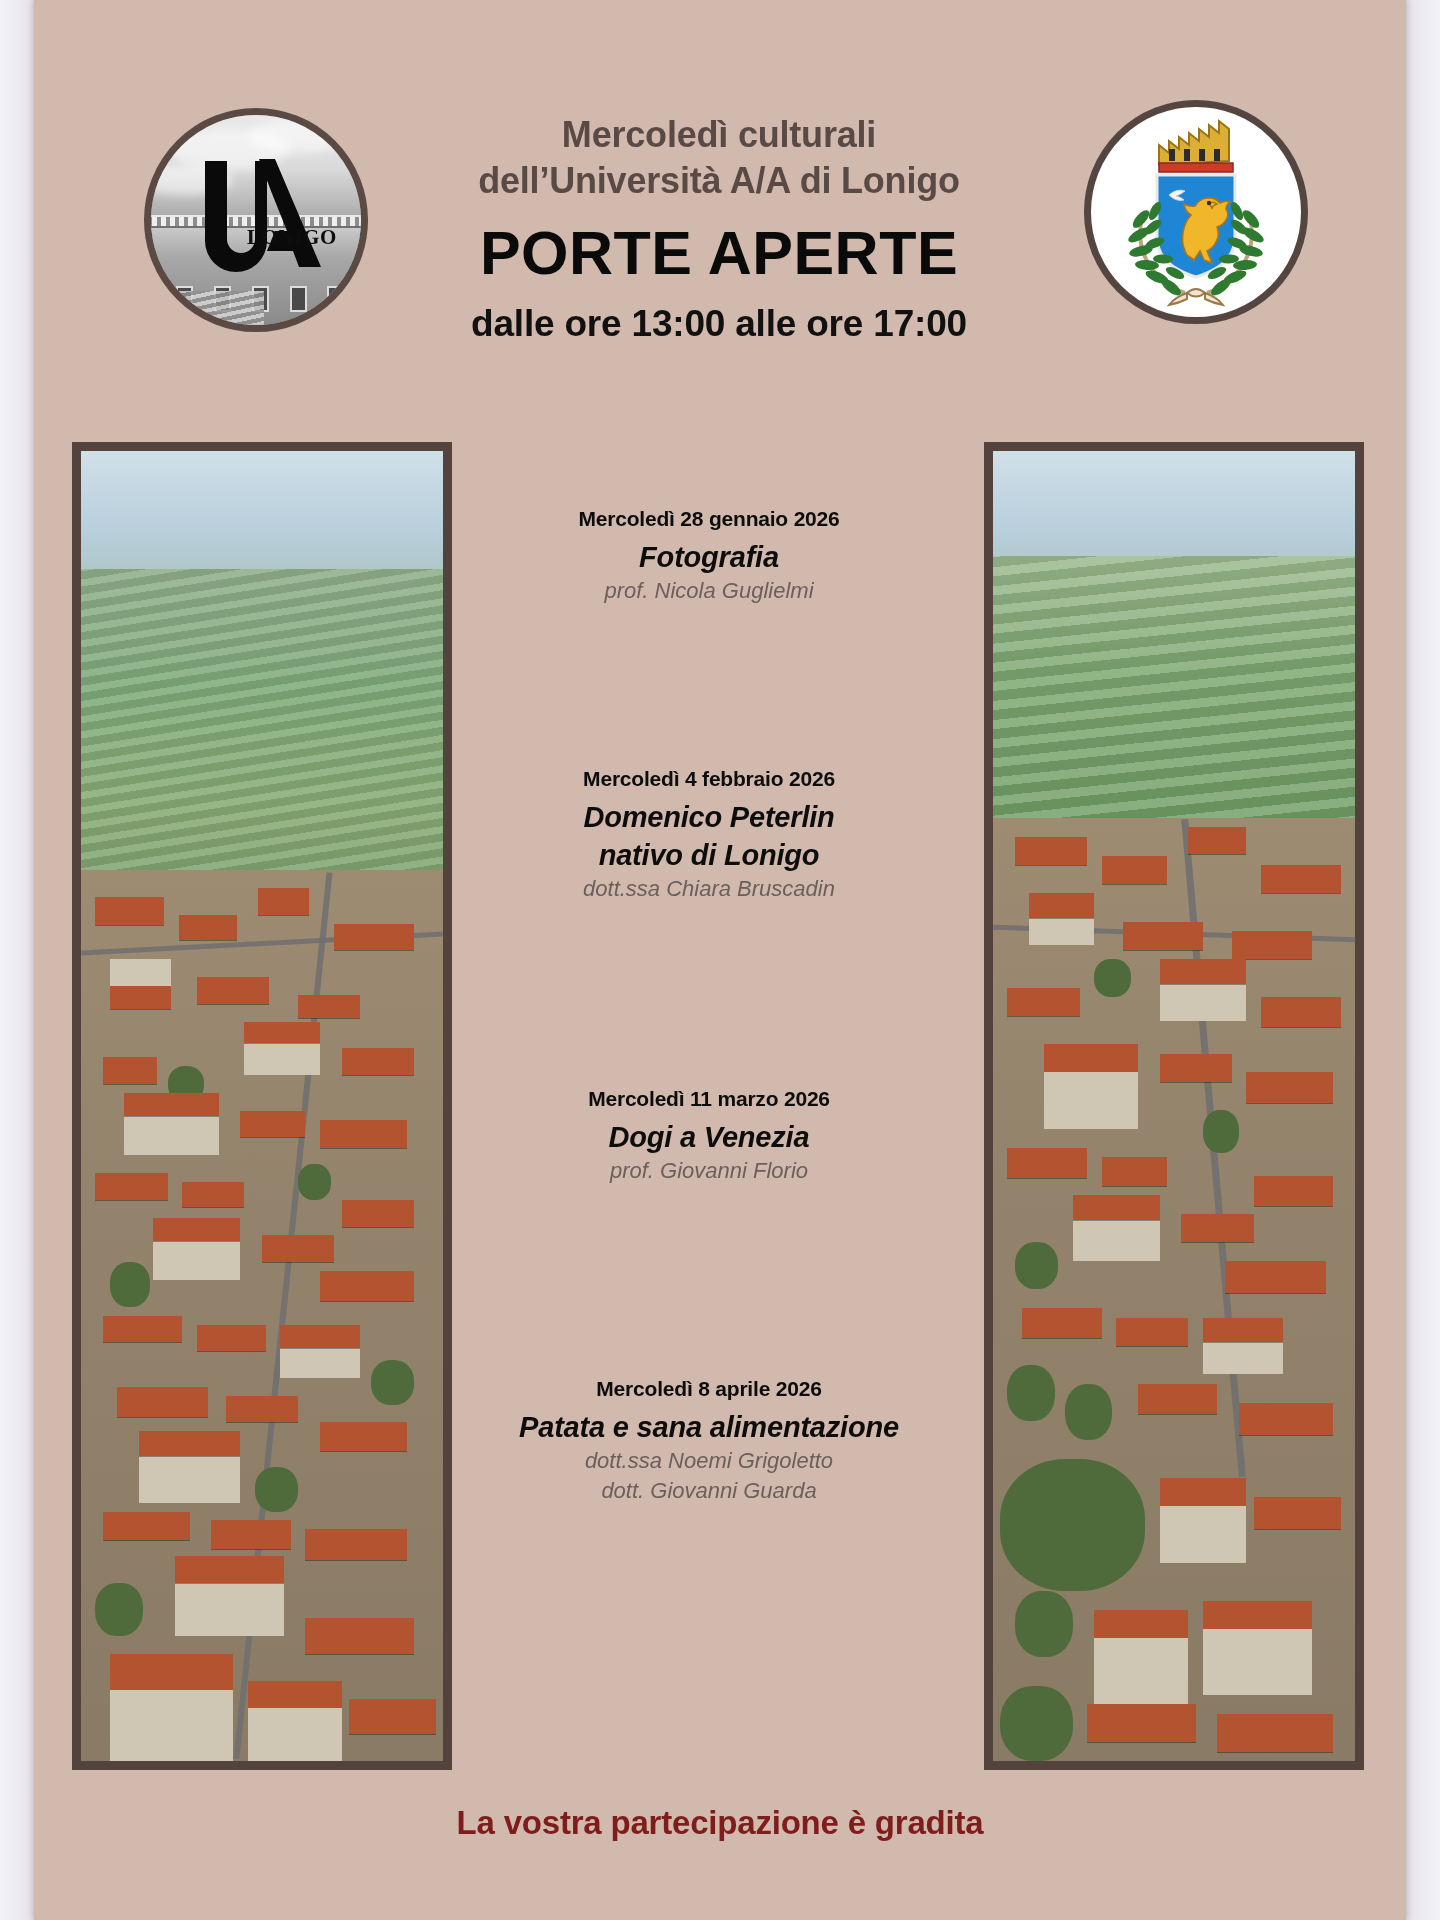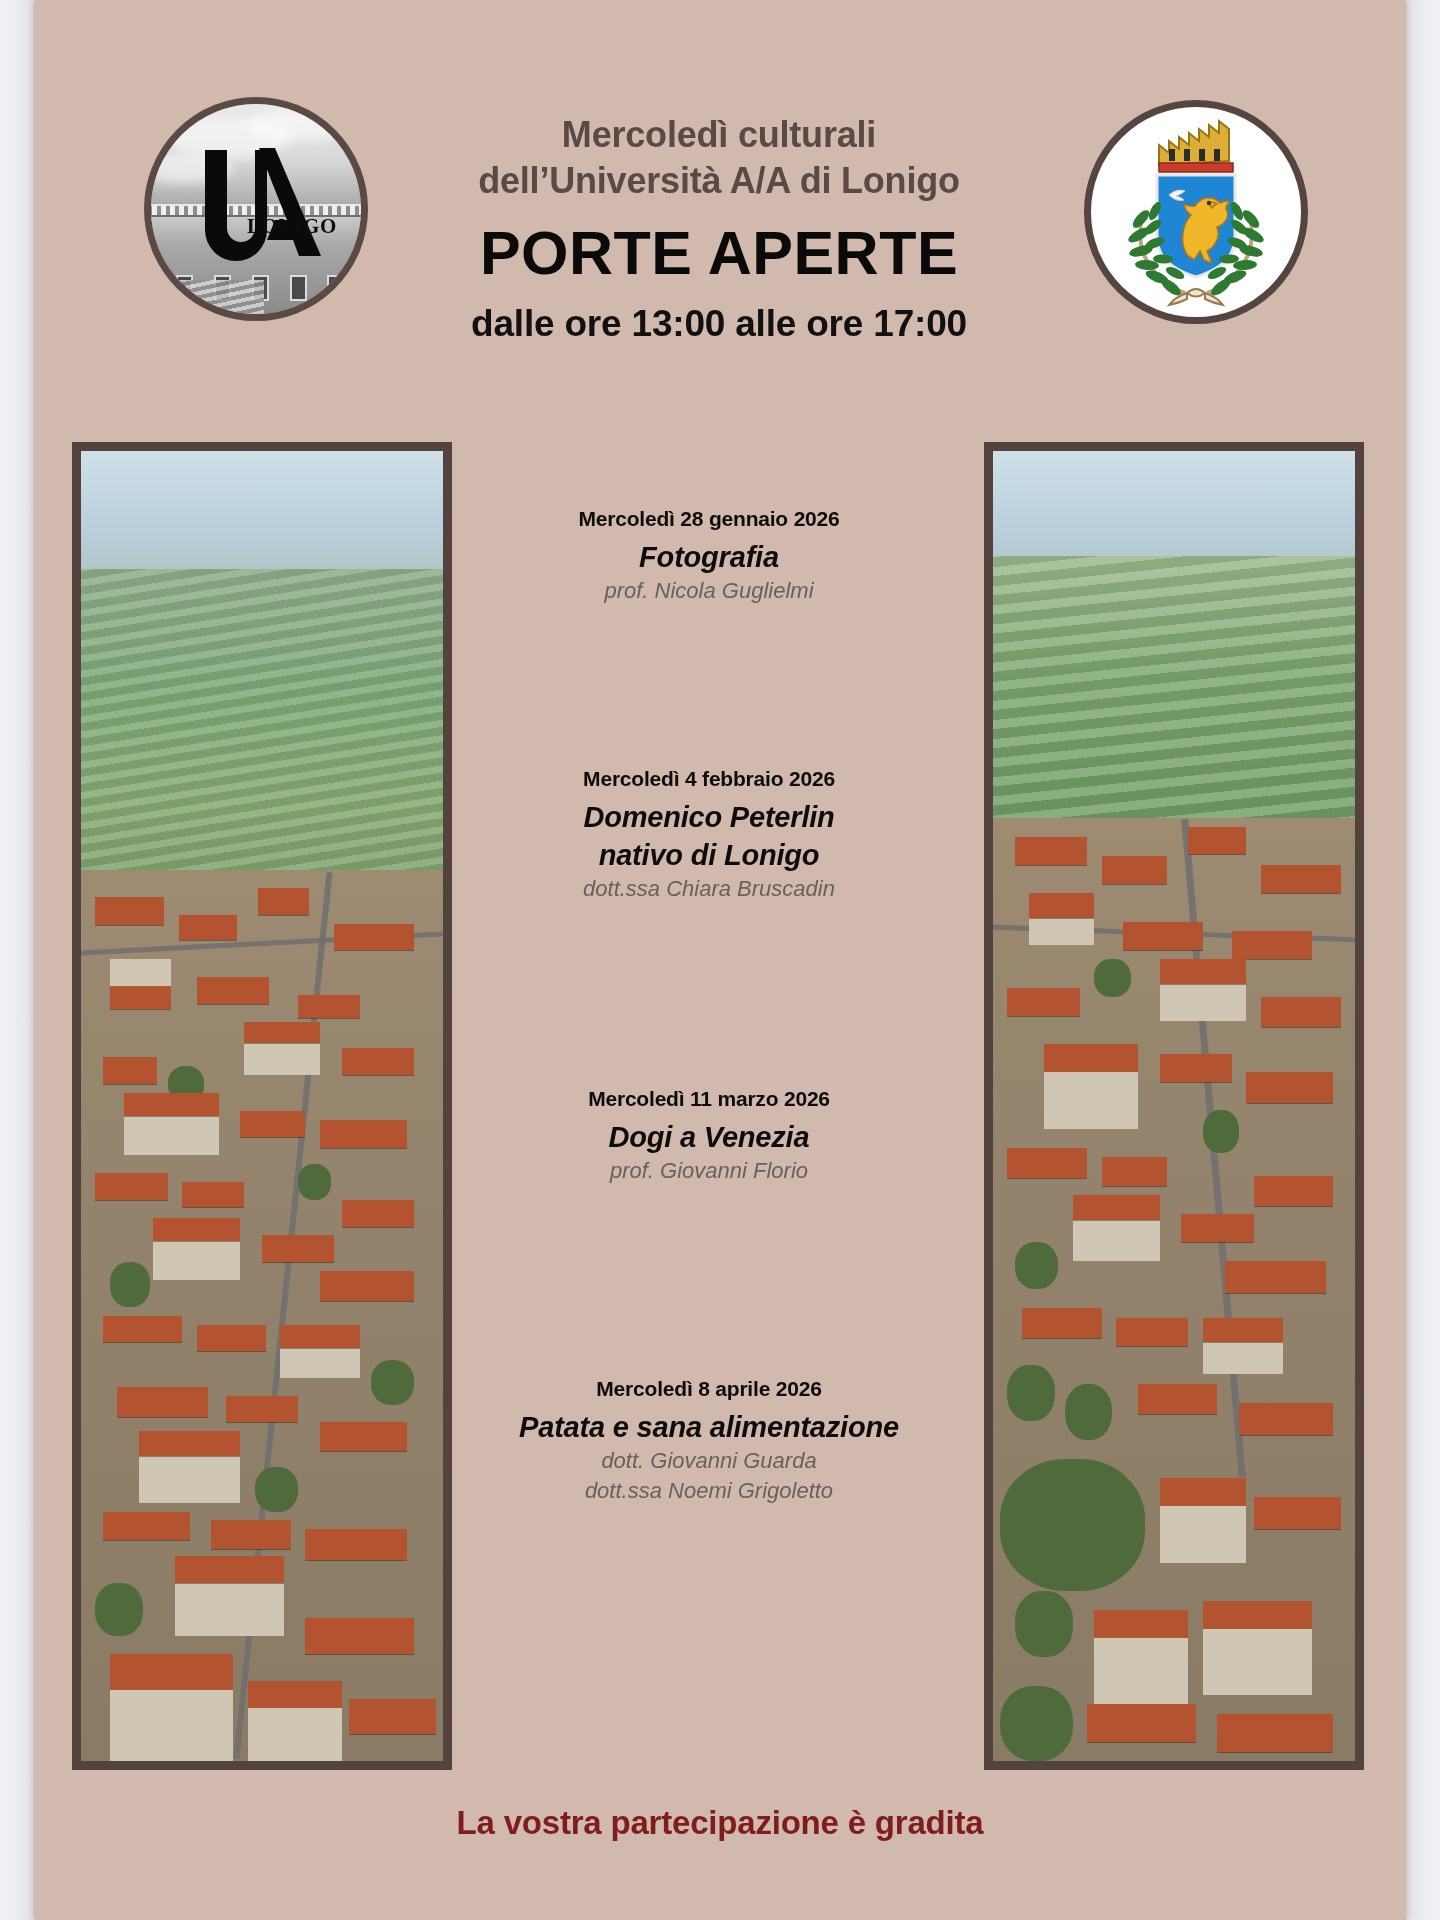--- a/index.html
+++ b/index.html
@@ -23,21 +23,21 @@
   .right-gutter{
     position:absolute;left:1406px;top:0;width:34px;height:1920px;
     background:linear-gradient(270deg,#f2f1f6 0%,#eceaf1 60%,#e2dde3 100%);
   }
 
   
   .header{
     position:absolute;left:0;top:92px;width:1372px;height:270px;
   }
   .logo-left{
-    position:absolute;left:110px;top:5px;width:210px;height:210px;
+    position:absolute;left:110px;top:16px;width:210px;height:210px;
     border-radius:50%;
     border:7px solid #5b4a44;
     overflow:hidden;
     background:#9a9a9a;
   }
   .logo-left .photo{
     position:absolute;inset:0;
     background:
       linear-gradient(180deg,#e9e9e9 0%,#d9d9d9 26%,#b9b9b9 42%,#8f8f8f 60%,#6f6f6f 100%);
   }
@@ -434,22 +434,22 @@
 
     <div class="event" style="top:620px;">
       <div class="ev-date">Mercoledì 11 marzo 2026</div>
       <div class="ev-title">Dogi a Venezia</div>
       <div class="ev-speaker">prof. Giovanni  Florio</div>
     </div>
 
     <div class="event" style="top:910px;">
       <div class="ev-date">Mercoledì 8 aprile 2026</div>
       <div class="ev-title">Patata e sana alimentazione</div>
+      <div class="ev-speaker">dott.ssa Noemi Grigoletto</div>
       <div class="ev-speaker">dott. Giovanni Guarda</div>
-      <div class="ev-speaker">dott.ssa Noemi Grigoletto</div>
     </div>
 
   </div>
 
   <div class="footer">
     <div class="f-invite">La vostra partecipazione è gradita</div>
   </div>
 
 </div>
 

